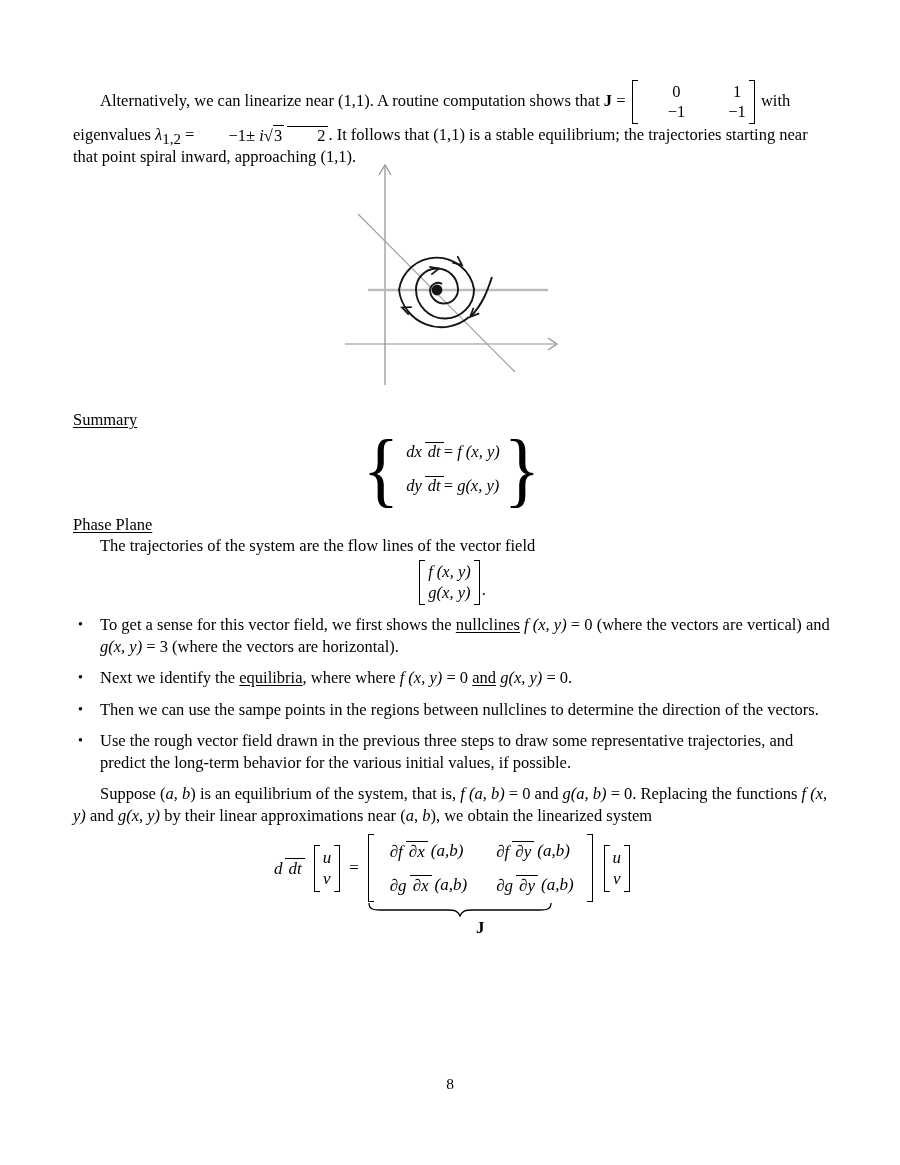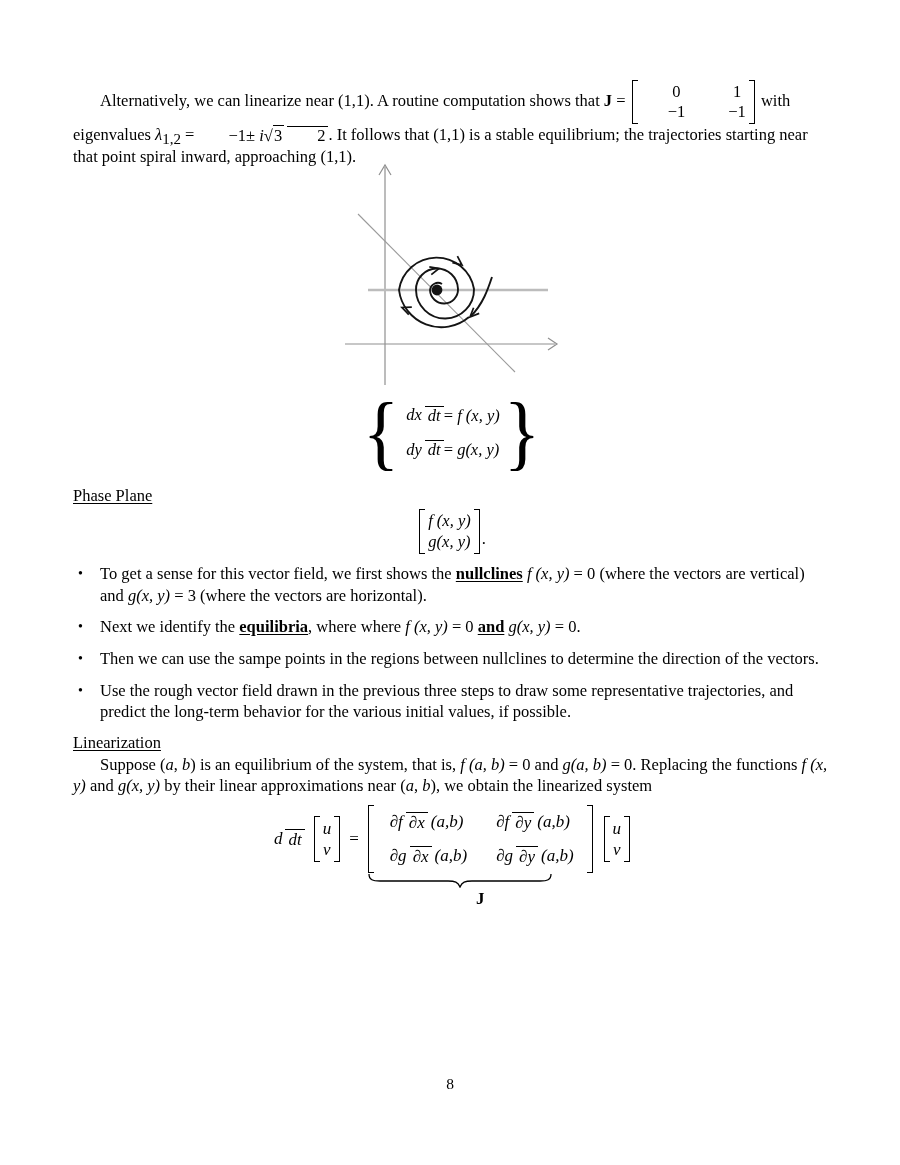--- a/index.html
+++ b/index.html
@@ -1,20 +1,20 @@
 <!DOCTYPE html>
 <html><head>
 <meta charset="utf-8">
 <style>
   html,body{margin:0;padding:0;}
   body{width:900px;height:1165px;background:#ffffff;overflow:hidden;}
   .page{position:relative;width:900px;height:1105px;background:#fff;box-sizing:border-box;
         padding:80px 70px 0 73px;font-family:"Liberation Serif",serif;font-size:16.5px;
         color:#000;line-height:1.3;}
-  .u{text-decoration:underline;text-underline-offset:2px;font-weight:bold;}
+  .u{text-decoration:underline;text-underline-offset:2px;}
   .i{font-style:italic;}
   .b{font-weight:bold;}
   p{margin:0;}
   .ind{text-indent:27px;}
   .heading{text-decoration:underline;text-underline-offset:2px;margin:0;}
 
   
   .frac{display:inline-flex;flex-direction:row;align-items:center;vertical-align:middle;
         line-height:1.12;text-align:center;}
   .frac .num{display:block;padding:0 3px;}
@@ -98,20 +98,21 @@
 
       <path d="M129,158 A42.6,42.6 0 0 1 59,131 A38,38 0 0 1 134,130 A29,29 0 0 1 76,131 A21,21 0 0 1 118,130 A14,14 0 0 1 90,131 A8,8 0 0 1 102,125" fill="none" stroke-width="1.9" stroke="#141414"></path>
       <polyline points="112.4,103.6 122,106 117.4,97.2" fill="none" stroke-width="1.7" stroke="#141414"></polyline>
       <polyline points="71.8,148.2 62,148.5 68.8,155.6" fill="none" stroke-width="1.7" stroke="#141414"></polyline>
       <polyline points="91.3,115.6 99,109.5 89.3,107.8" fill="none" stroke-width="1.7" stroke="#141414"></polyline>
 
       <circle cx="97" cy="131" r="5.4" fill="#141414"></circle>
     </svg>
   </div>
 
+  <p class="heading" style="margin-top:15px;">Summary</p>
 
   <div class="display" style="margin-top:2px;">
     <span class="brace">{</span>
     <span class="syscol">
       <span class="sysrow">
         <span class="frac">
           <span class="num i">dx</span>
           <span class="den i">dt</span>
         </span>
         <span><span>= </span><span class="i">f (x, y)</span></span>
@@ -120,21 +121,22 @@
         <span class="frac">
           <span class="num i">dy</span>
           <span class="den i">dt</span>
         </span>
         <span><span>= </span><span class="i">g(x, y)</span></span>
       </span>
     </span>
     <span class="brace">}</span>
   </div>
 
-  <p class="heading" style="margin-top:16px;">Phase Plane</p>
+  <p class="heading" style="margin-top:9px;">Phase Plane</p>
+  <p class="ind">The trajectories of the system are the flow lines of the vector field</p>
 
   <div class="display" style="margin-top:3px;">
     <span class="bmat">
       <span class="vcol">
         <span class="i">f (x, y)</span>
         <span class="i">g(x, y)</span>
       </span>
     </span>
     <span class="vecperiod">.</span>
   </div>
@@ -151,21 +153,20 @@
     <div class="bullet">
       <span class="marker">•</span>
       <div class="btext"><span>Then we can use the sampe points in the regions between nullclines to determine the direction of the vectors.</span></div>
     </div>
     <div class="bullet">
       <span class="marker">•</span>
       <div class="btext"><span>Use the rough vector field drawn in the previous three steps to draw some representative trajectories, and predict the long-term behavior for the various initial values, if possible.</span></div>
     </div>
   </div>
 
-  <p class="heading">Linearization</p>
   <p class="ind"><span>Suppose (</span><span class="i">a</span><span>, </span><span class="i">b</span><span>) is an equilibrium of the system, that is, </span><span class="i">f (a, b)</span><span> = 0 and </span><span class="i">g(a, b)</span><span> = 0. Replacing the functions </span><span class="i">f (x, y)</span><span> and </span><span class="i">g(x, y)</span><span> by their linear approximations near (</span><span class="i">a</span><span>, </span><span class="i">b</span><span>), we obtain the linearized system</span></p>
 
   <div class="bigeq">
     <span class="frac">
       <span class="num i">d</span>
       <span class="den i">dt</span>
     </span>
     <span class="bmat">
       <span class="vcol">
         <span class="i">u</span>

